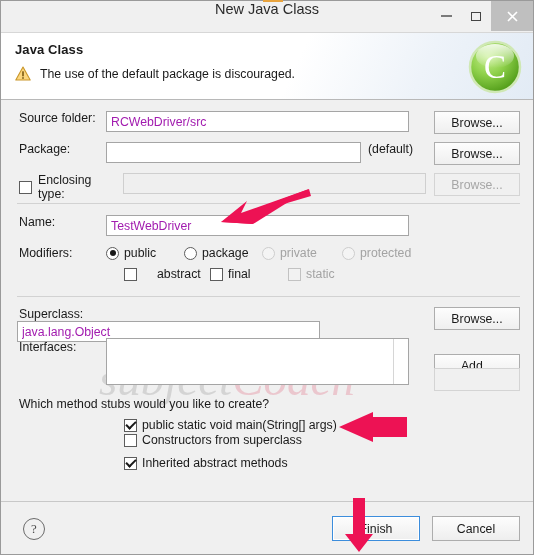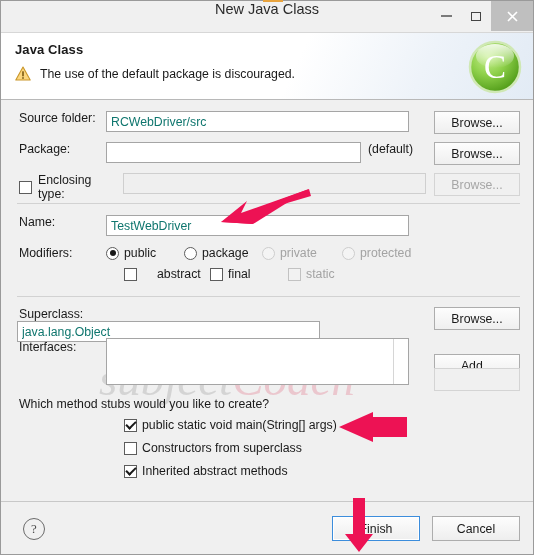--- a/index.html
+++ b/index.html
@@ -74,21 +74,21 @@
   .warn-ico{width:16px;height:15px;position:relative;flex:none;}
   .hdr-logo{
     position:absolute;right:10px;top:6px;width:56px;height:56px;
   }
   
   .form{flex:1;position:relative;padding:0;}
   .row{display:flex;position:relative;border-radius:6px;}
   .lbl{width:105px;padding-left:18px;box-sizing:border-box;font-size:12.3px;color:#1a1a1a;}
   input.txt{
     height:21px;border:1px solid #a5a5a5;background:#ffffff;
-    font-family:"Liberation Sans", sans-serif;font-size:12.3px;color:#0f766e;
+    font-family:"Liberation Sans", sans-serif;font-size:12.3px;color:#a21caf;
     padding:0 4px;box-sizing:border-box;outline:none;
   }
   input.txt.dis{background:#efefef;border-color:#cfcfcf;}
   .btn{
     border:1px solid #adadad;background:linear-gradient(#fdfdfd,#efefef);
     height:23px;font-family:"Liberation Sans", sans-serif;font-size:12.3px;color:#1a1a1a;
     display:flex;align-items:center;justify-content:center;box-sizing:border-box;
   }
   .btn.dis{color:#a6a6a6;border-color:#d4d4d4;background:#f0f0f0;}
   .sep{height:1px;background:#d2d2d2;}
@@ -281,21 +281,21 @@
       <div style="width:303px;height:47px;border:1px solid #a5a5a5;background:#fff;box-sizing:border-box;position:relative;">
         <div style="position:absolute;right:0;top:0;bottom:0;width:14px;border-left:1px solid #d6d6d6;background:#ffffff;"></div>
       </div>
       <div class="btn" style="position:absolute;left:433px;top:16px;width:86px;">Add...</div>
       <div class="btn dis" style="position:absolute;left:433px;top:30px;width:86px;height:23px;overflow:hidden;"></div>
     </div>
 
     <div style="position:absolute;left:18px;top:297px;font-size:12.3px;z-index:4;">Which method stubs would you like to create?</div>
 
     <div style="position:absolute;left:123px;top:318px;z-index:4;">
-      <div class="opt" style="margin-bottom:9px;">
+      <div class="opt" style="margin-bottom:1px;">
         <span class="cbx on"></span>
         <span>public static void main(String[] args)</span>
       </div>
       <div class="opt" style="margin-bottom:9px;">
         <span class="cbx"></span>
         <span>Constructors from superclass</span>
       </div>
       <div class="opt">
         <span class="cbx on"></span>
         <span>Inherited abstract methods</span>

